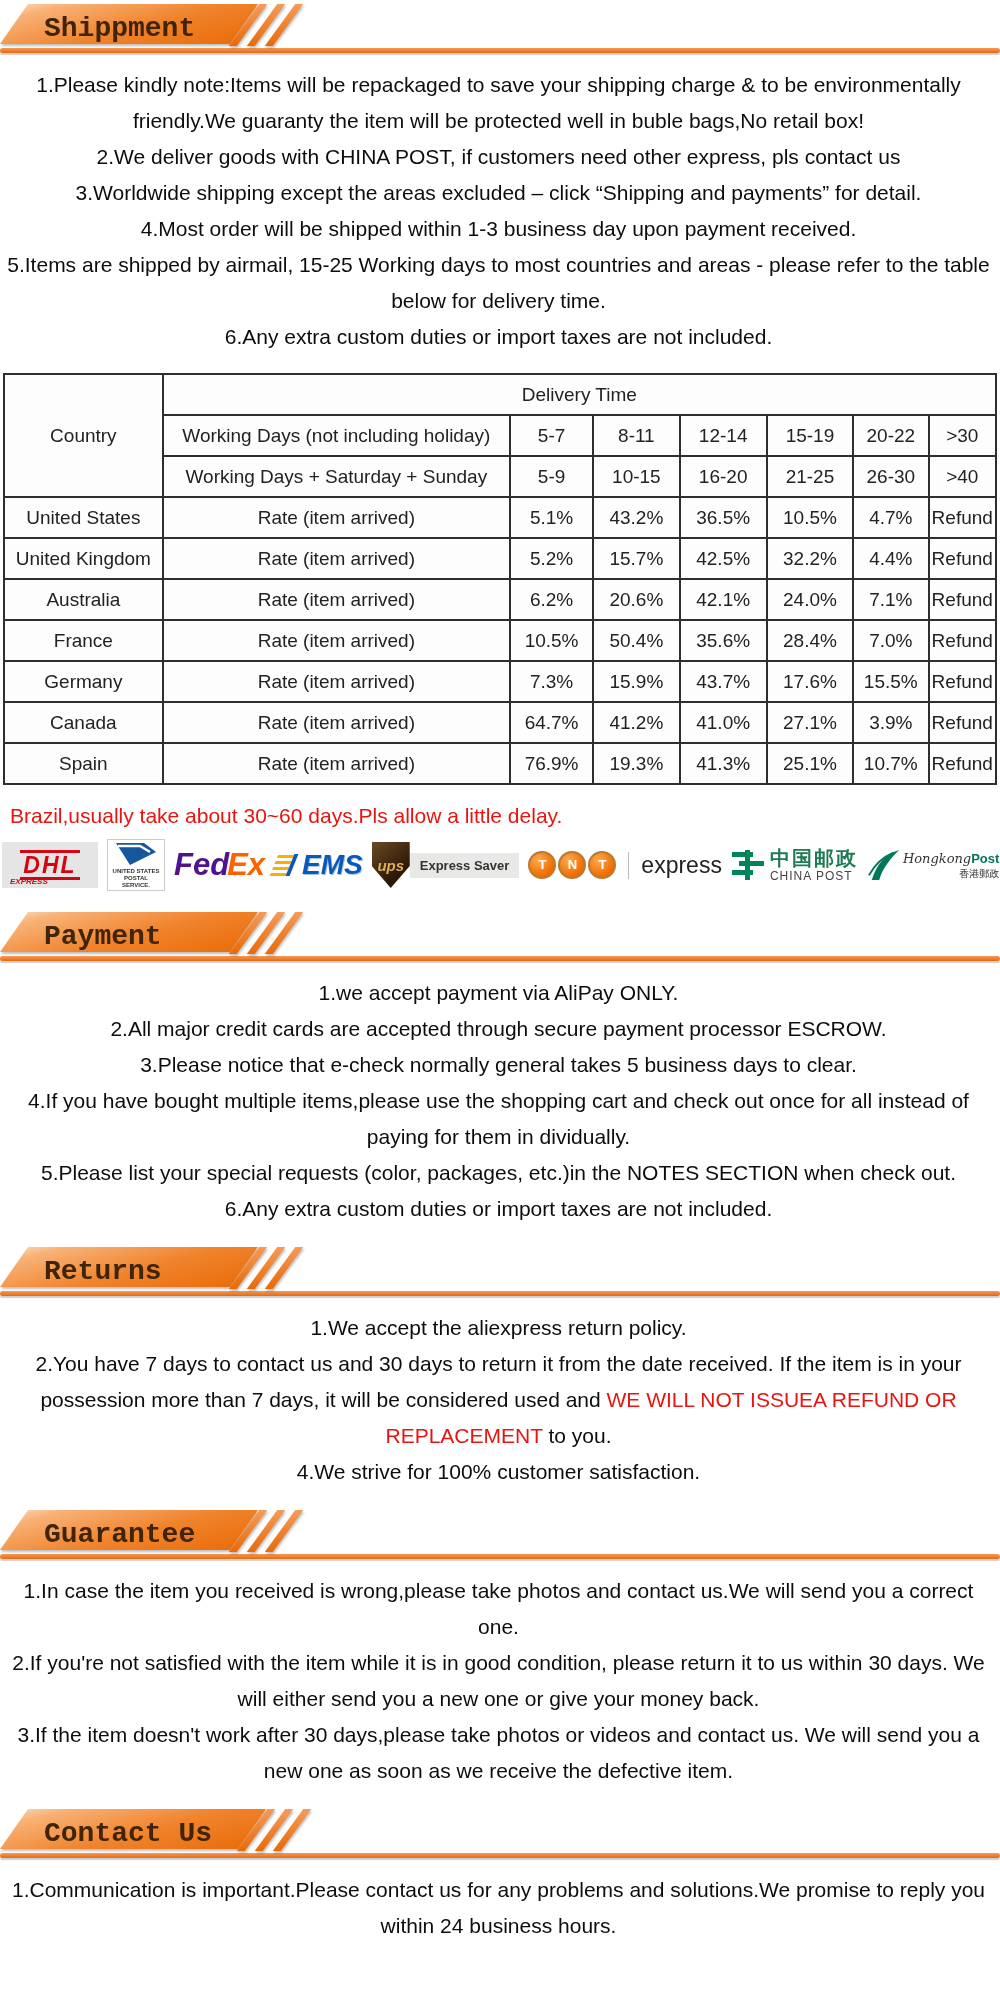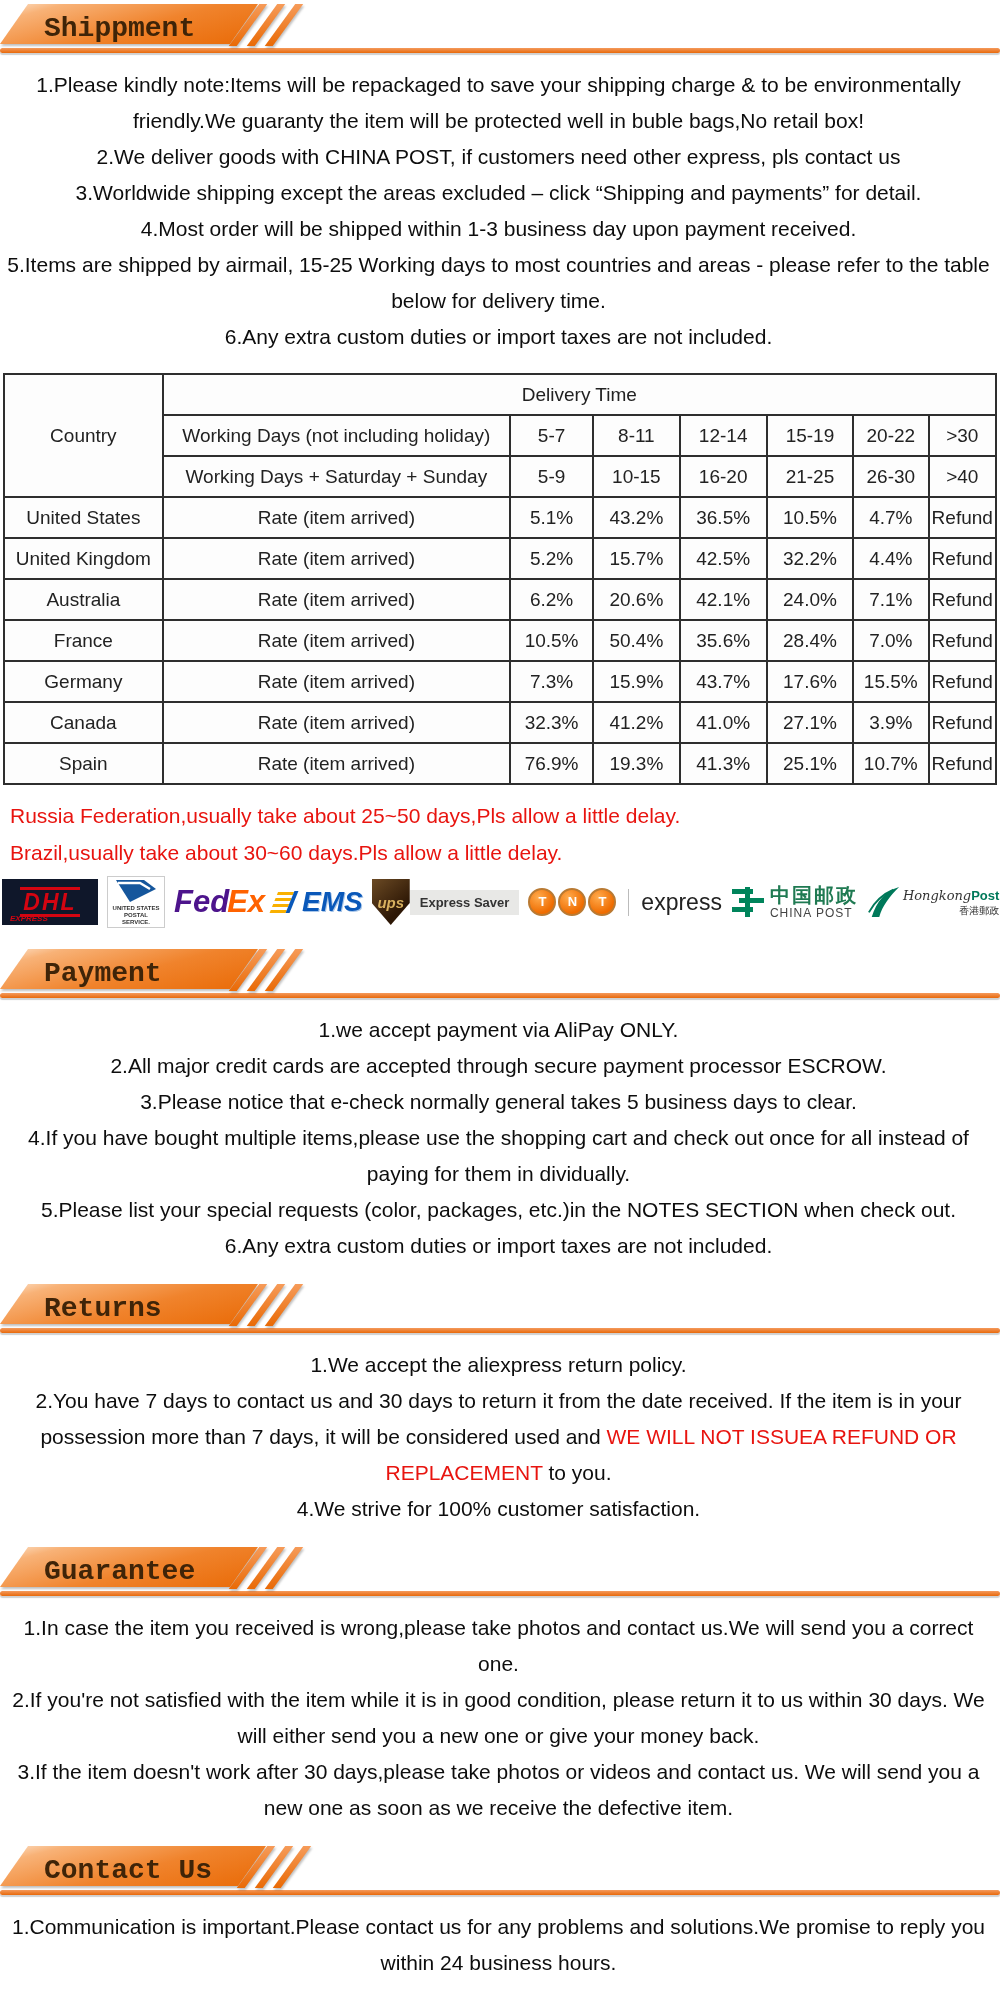--- a/index.html
+++ b/index.html
@@ -48,21 +48,21 @@
   table.delivery td {
     border:2px solid #2e2e2e; text-align:center; vertical-align:middle;
     font-size:19px; color:#222; padding:5px 2px; height:29px; overflow:hidden;
   }
   td.th-big { font-size:20px; color:#333; }
 
   
   .logos { display:flex; align-items:center; gap:9px; height:58px; padding:2px 2px; overflow:hidden; }
   .lg { display:flex; align-items:center; flex:none; }
 
-  .dhl { width:96px; height:46px; background:#0f172a; position:relative; justify-content:center; }
+  .dhl { width:96px; height:46px; background:#e5e5e5; position:relative; justify-content:center; }
   .dhl-t { color:#d40511; font-style:italic; font-weight:800; font-size:23px; letter-spacing:2px;
            border-top:3px solid #d40511; border-bottom:3px solid #d40511; line-height:1.05; padding:0 3px; }
   .dhl-s { position:absolute; left:8px; bottom:2px; color:#d40511; font-style:italic; font-weight:700; font-size:8px; }
 
   .uspsb { width:56px; height:50px; background:#fff; border:1px solid #ccc; flex-direction:column; justify-content:center; gap:1px; }
   .uspsb svg { width:44px; height:26px; }
   .uspsb-cap { font-size:6px; font-weight:700; color:#333; text-align:center; line-height:7px; width:52px; }
 
   .fedex .fed { color:#4d148c; font-style:italic; font-weight:800; font-size:31px; }
   .fedex .ex  { color:#ff6200; font-style:italic; font-weight:800; font-size:31px; margin-left:-2px; }
@@ -203,42 +203,41 @@
         <td>7.3%</td>
         <td>15.9%</td>
         <td>43.7%</td>
         <td>17.6%</td>
         <td>15.5%</td>
         <td>Refund</td>
       </tr>
       <tr>
         <td>Canada</td>
         <td>Rate (item arrived)</td>
-        <td>32.3%</td>
+        <td>64.7%</td>
         <td>41.2%</td>
         <td>41.0%</td>
         <td>27.1%</td>
         <td>3.9%</td>
         <td>Refund</td>
       </tr>
       <tr>
         <td>Spain</td>
         <td>Rate (item arrived)</td>
         <td>76.9%</td>
         <td>19.3%</td>
         <td>41.3%</td>
         <td>25.1%</td>
         <td>10.7%</td>
         <td>Refund</td>
       </tr>
     </tbody>
   </table>
 
   <div class="red-notes">
-    <p>Russia Federation,usually take about 25~50 days,Pls allow a little delay.</p>
     <p>Brazil,usually take about 30~60 days.Pls allow a little delay.</p>
   </div>
 
   <div class="logos">
     <div class="lg dhl">
       <span class="dhl-t">DHL</span>
       <span class="dhl-s">EXPRESS</span>
     </div>
     <div class="lg uspsb">
       <svg viewBox="0 0 44 26">

